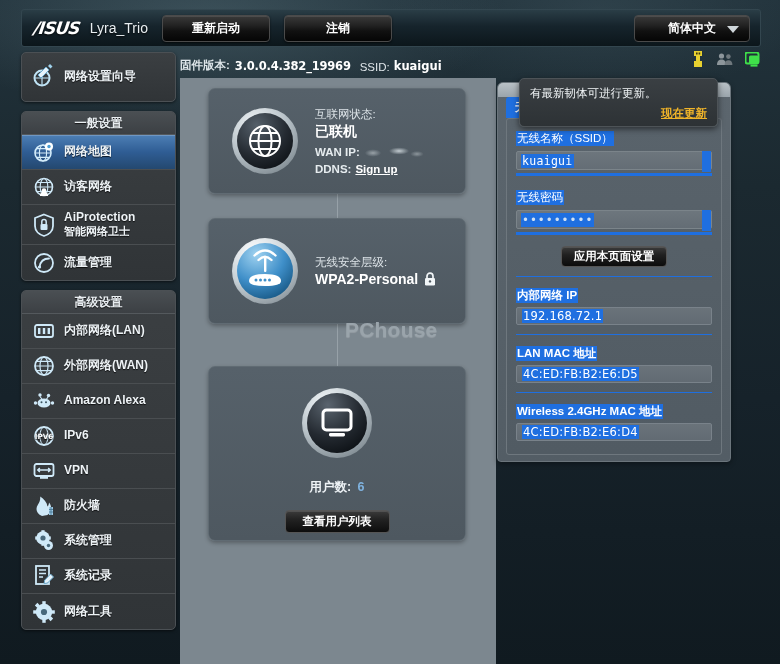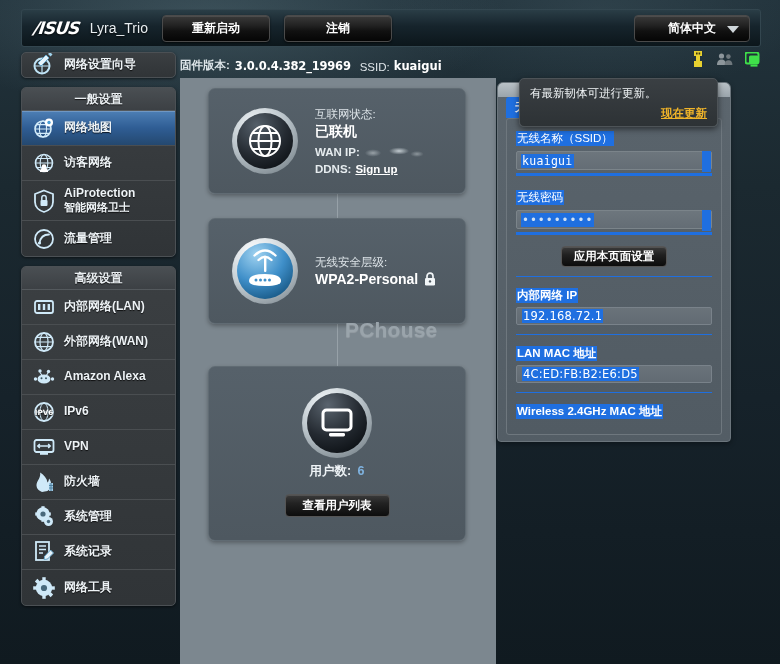--- a/index.html
+++ b/index.html
@@ -107,21 +107,21 @@
     cursor: pointer;
     text-shadow: 0 1px 1px rgba(0,0,0,.75);
   }
   .side-item:last-child { border-bottom: none; }
   .side-item.tall { height: 40px; }
   .side-item.active {
     background: linear-gradient(180deg, #4d7fb5 0%, #2f5d94 50%, #24486f 100%);
     box-shadow: inset 0 1px 0 rgba(255,255,255,.20);
   }
   .side-item.single {
-    height: 24px; border-bottom: none;
+    height: 48px; border-bottom: none;
   }
   .side-ico { width: 26px; height: 26px; margin-right: 7px; flex: none; }
   .side-ico svg { display: block; }
   .side-label { line-height: 1.15; }
   .side-label .sub { display: block; font-size: 11px; font-weight: bold; }
 
   
   .main-col {
     position: absolute; left: 180px; top: 78px;
     width: 316px; height: 586px;
@@ -166,21 +166,21 @@
   .watermark {
     position: absolute; left: 165px; top: 240px;
     font-size: 21px; font-weight: bold; color: #9aa4ab;
     letter-spacing: .2px;
     text-shadow: 0 1px 1px rgba(255,255,255,.18);
     pointer-events: none;
   }
 
   .client-ico-wrap { margin: 20px auto 0; width: 72px; height: 72px; }
   .client-count {
-    text-align: center; margin-top: 4px;
+    text-align: center; margin-top: 20px;
     font-size: 12.5px; color: #eef3f6; font-weight: bold;
   }
   .client-count .num { color: #7fb3e0; margin-left: 3px; }
   .view-list-btn {
     display: block; margin: 14px auto 0;
     width: 105px; height: 23px;
     background: linear-gradient(180deg, #3b3b3b 0%, #222 40%, #0d0d0d 100%);
     border: 1px solid #555; border-radius: 4px;
     color: #fff; font-size: 11.5px; font-weight: bold;
     display: flex; align-items: center; justify-content: center;
@@ -678,20 +678,23 @@
       </div>
       <div class="panel-sep"></div>
 
       <div class="ro-label">LAN MAC 地址</div>
       <div class="ro-box">
         <span class="txt">4C:ED:FB:B2:E6:D5</span>
       </div>
       <div class="panel-sep"></div>
 
       <div class="ro-label">Wireless 2.4GHz MAC 地址</div>
+      <div class="ro-box">
+        <span class="txt">4C:ED:FB:B2:E6:D4</span>
+      </div>
 
     </div>
   </div>
 
   <div class="tooltip">
     <div class="tooltip-text">有最新韧体可进行更新。</div>
     <div class="tooltip-link">现在更新</div>
   </div>
 
 </div>

